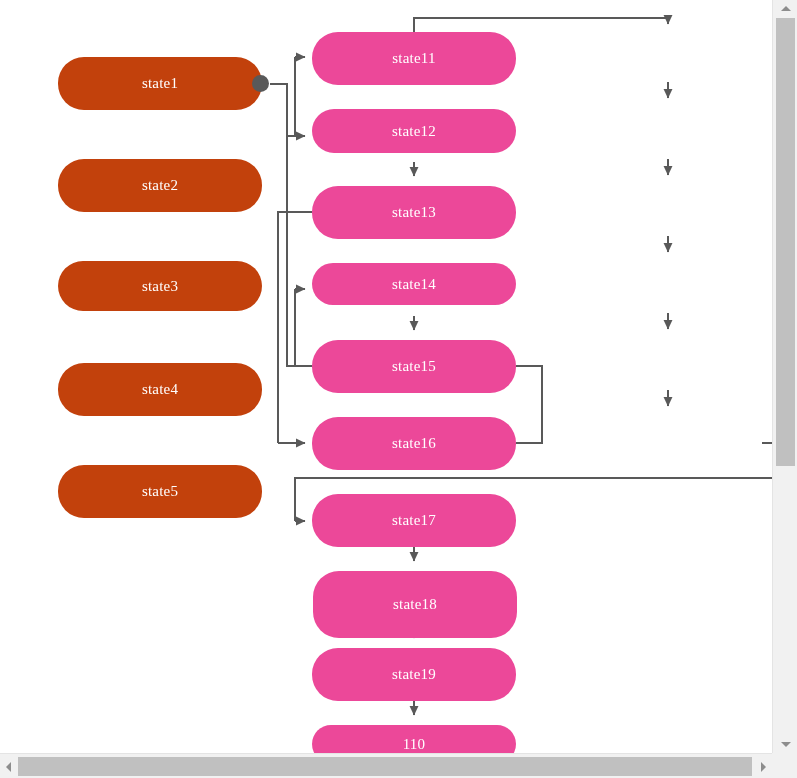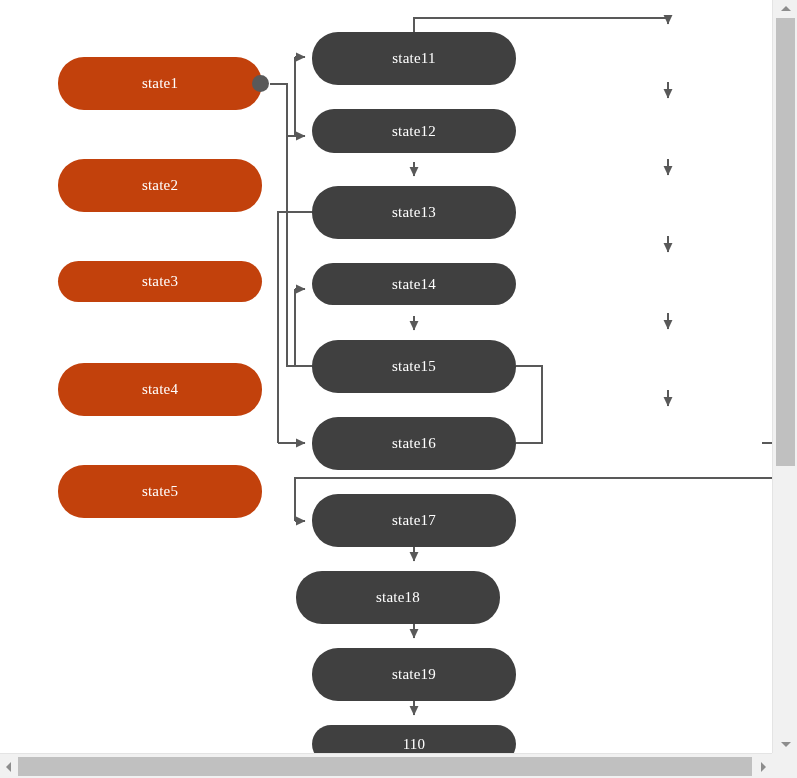--- a/index.html
+++ b/index.html
@@ -41,21 +41,21 @@
     border-radius: 26px;
     display: flex;
     align-items: center;
     justify-content: center;
     color: #ffffff;
     font-size: 15px;
     letter-spacing: 0.2px;
     user-select: none;
   }
   .node.teal   { background: #c2410c; }
-  .node.gray   { background: #404040; }
+  .node.gray   { background: #ec4899; }
   .node-label  { pointer-events: none; }
 
   .start-dot {
     position: absolute;
     width: 17px;
     height: 17px;
     border-radius: 50%;
     background: #595959;
   }
 
@@ -178,21 +178,21 @@
     </svg>
 
     <div id="node-layer">
         <div class="node teal" style="left: 58px; top: 57px; width: 204px; height: 53px;">
           <span class="node-label">state1</span>
         </div>
         <div class="start-dot" style="left: 252px; top: 75px;"></div>
         <div class="node teal" style="left: 58px; top: 159px; width: 204px; height: 53px;">
           <span class="node-label">state2</span>
         </div>
-        <div class="node teal" style="left: 58px; top: 261px; width: 204px; height: 41px;">
+        <div class="node teal" style="left: 58px; top: 261px; width: 204px; height: 50px;">
           <span class="node-label">state3</span>
         </div>
         <div class="node teal" style="left: 58px; top: 363px; width: 204px; height: 53px;">
           <span class="node-label">state4</span>
         </div>
         <div class="node teal" style="left: 58px; top: 465px; width: 204px; height: 53px;">
           <span class="node-label">state5</span>
         </div>
         <div class="node gray" style="left: 312px; top: 32px; width: 204px; height: 53px;">
           <span class="node-label">state11</span>
@@ -208,21 +208,21 @@
         </div>
         <div class="node gray" style="left: 312px; top: 340px; width: 204px; height: 53px;">
           <span class="node-label">state15</span>
         </div>
         <div class="node gray" style="left: 312px; top: 417px; width: 204px; height: 53px;">
           <span class="node-label">state16</span>
         </div>
         <div class="node gray" style="left: 312px; top: 494px; width: 204px; height: 53px;">
           <span class="node-label">state17</span>
         </div>
-        <div class="node gray" style="left: 296px; top: 571px; width: 204px; height: 53px;">
+        <div class="node gray" style="left: 313px; top: 571px; width: 204px; height: 67px;">
           <span class="node-label">state18</span>
         </div>
         <div class="node gray" style="left: 312px; top: 648px; width: 204px; height: 53px;">
           <span class="node-label">state19</span>
         </div>
         <div class="node gray" style="left: 312px; top: 725px; width: 204px; height: 38px;">
           <span class="node-label">110</span>
         </div>
       </div>
 

